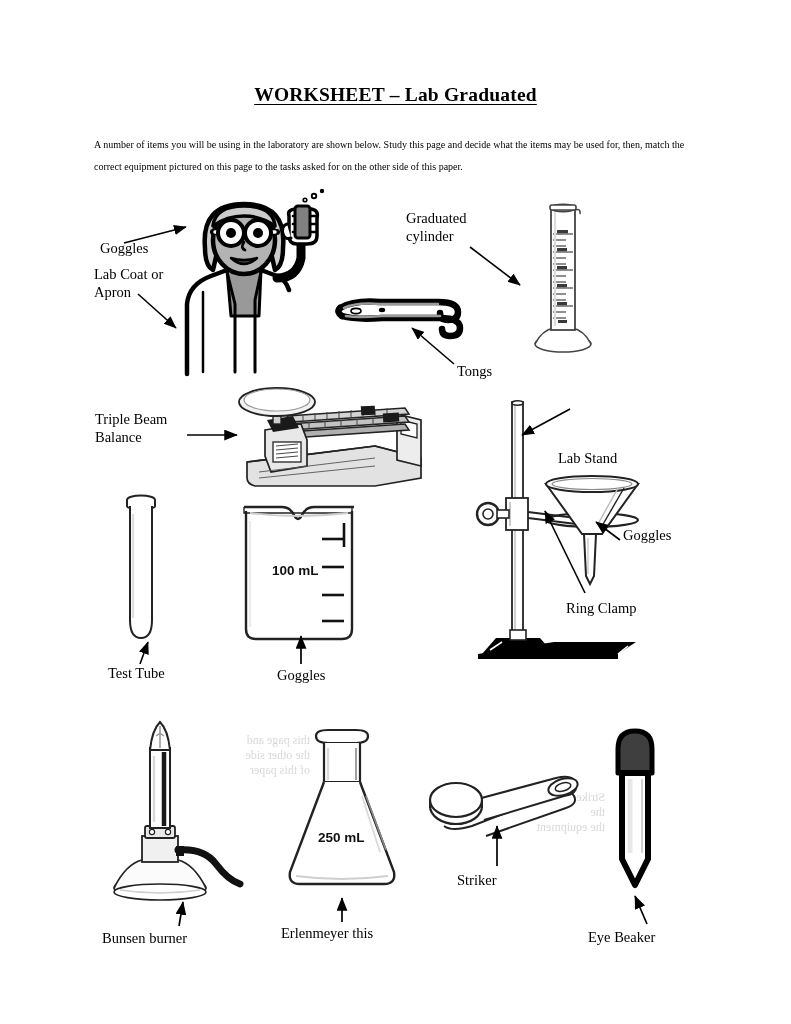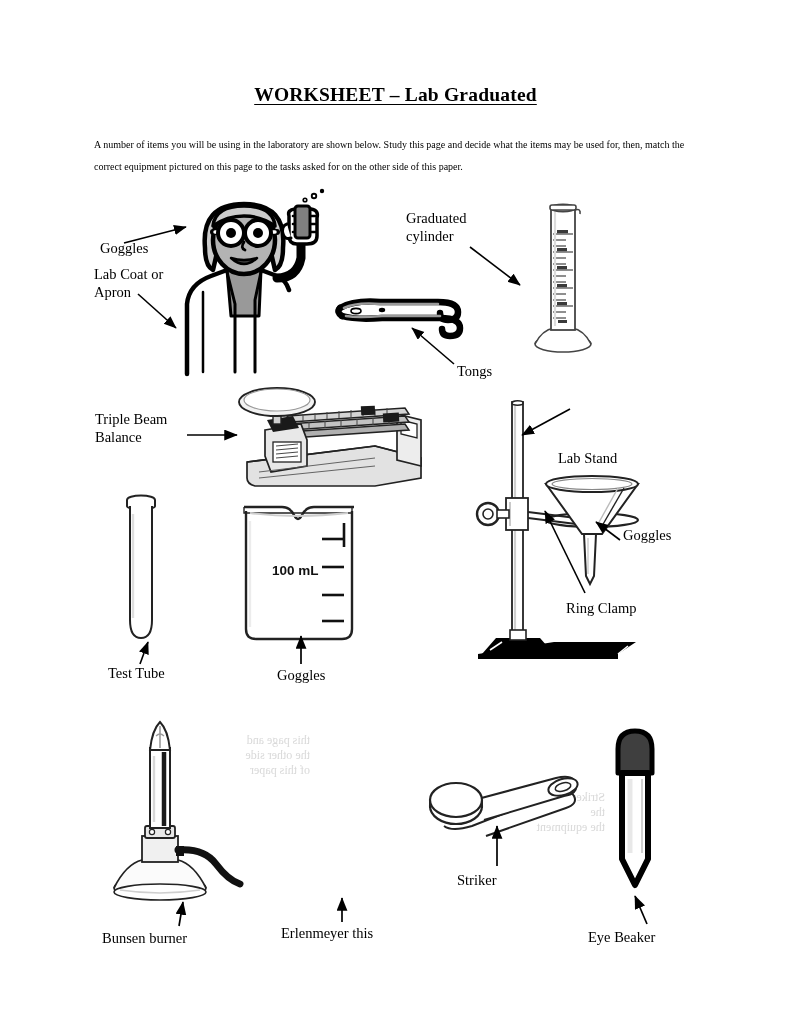--- a/index.html
+++ b/index.html
@@ -414,20 +414,39 @@
 
       <path d="M66 128 Q92 126 104 142 Q116 158 128 162" fill="none" stroke="#111" stroke-width="7" stroke-linecap="round"></path>
       <path d="M64 124 L72 124 L72 134 L64 134 Z" fill="#111"></path>
     </svg>
   </div>
   <div class="lbl" style="left:102px; top:930px;">Bunsen burner</div>
   <svg class="arrow" style="left:168px; top:896px;" width="26" height="34">
     <path d="M11 30 L15 6" stroke="#000" stroke-width="1.7" fill="none" marker-end="url(#ah)"></path>
   </svg>
 
+  <div class="art" style="left:280px; top:726px;">
+    <svg width="124" height="172" viewBox="0 0 124 172">
+
+      <path d="M36 10 Q36 4 48 4 L76 4 Q88 4 88 10 Q88 17 76 17 L48 17 Q36 17 36 10 Z" fill="#ffffff" stroke="#222" stroke-width="2.2"></path>
+
+      <path d="M44 17 L44 56 L80 56 L80 17" fill="#ffffff" stroke="#222" stroke-width="2.2"></path>
+
+      <path d="M44 56 L10 146 Q8 158 20 158 L104 158 Q116 158 114 146 L80 56" fill="#ffffff" stroke="#222" stroke-width="2.4"></path>
+
+      <path d="M16 150 Q62 156 108 150" fill="none" stroke="#cfcfcf" stroke-width="1.8"></path>
+
+      <text x="38" y="116" font-family="Liberation Sans, sans-serif" font-size="13.5" font-weight="bold" fill="#111">250 mL</text>
+
+      <path d="M48 22 L48 54" stroke="#d8d8d8" stroke-width="2.4"></path>
+      <path d="M76 22 L76 54" stroke="#888" stroke-width="1.6"></path>
+      <path d="M86 70 L106 124" stroke="#888" stroke-width="1.8"></path>
+      <path d="M82 70 L100 126" stroke="#dadada" stroke-width="1.8"></path>
+    </svg>
+  </div>
   <div class="lbl" style="left:281px; top:925px;">Erlenmeyer this</div>
   <svg class="arrow" style="left:330px; top:892px;" width="26" height="34">
     <path d="M12 30 L12 6" stroke="#000" stroke-width="1.7" fill="none" marker-end="url(#ah)"></path>
   </svg>
 
   <div class="art" style="left:424px; top:770px;">
     <svg width="160" height="70" viewBox="0 0 160 70">
 
       <path d="M20 56 Q28 62 48 56 L130 24 Q146 18 150 26 Q154 34 142 38 L62 66" fill="#ffffff" stroke="#222" stroke-width="2"></path>
 

